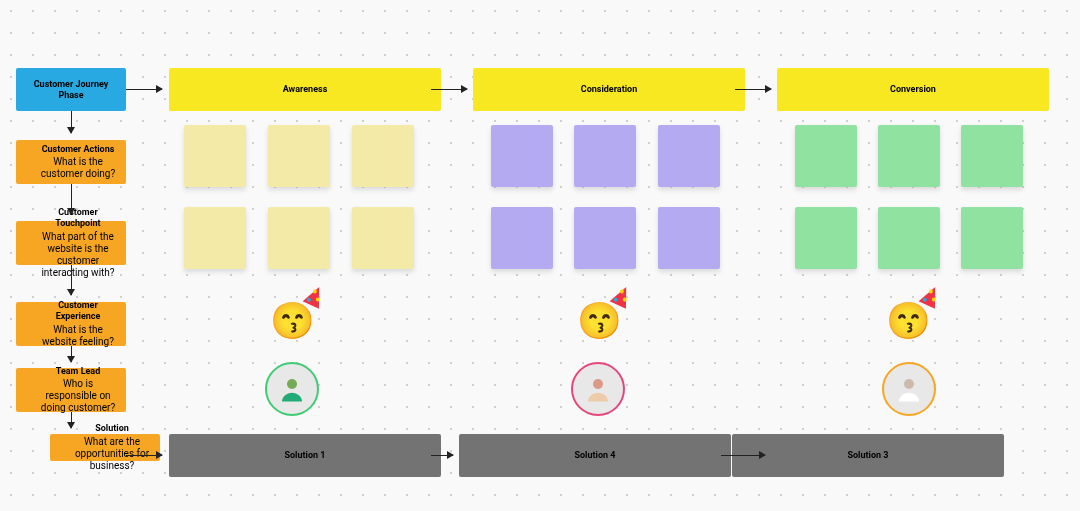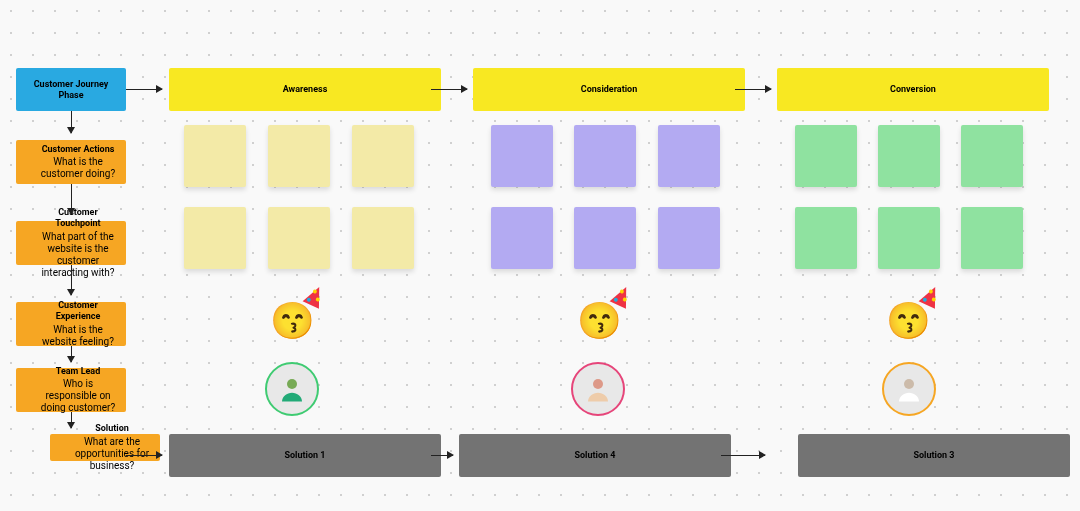--- a/index.html
+++ b/index.html
@@ -211,19 +211,19 @@
       <path d="M4 22c0-4 4-7 8-7s8 3 8 7z" fill="#fff"></path>
     </svg>
 </div>
 
 <div class="card green colcard phase" style="left:169px; top:434px;">
   <span class="title">Solution 1</span>
 </div>
 <div class="card green colcard phase" style="left:459px; top:434px;">
   <span class="title">Solution 4</span>
 </div>
-<div class="card green colcard phase" style="left:798px; top:434px;">
+<div class="card green colcard phase" style="left:732px; top:434px;">
   <span class="title">Solution 3</span>
 </div>
 
 <div class="arrow" style="left:126px; top:455px; width:36px;"></div>
 <div class="arrow" style="left:431px; top:455px; width:22px;"></div>
 <div class="arrow" style="left:721px; top:455px; width:44px;"></div>
 
 </body></html>

